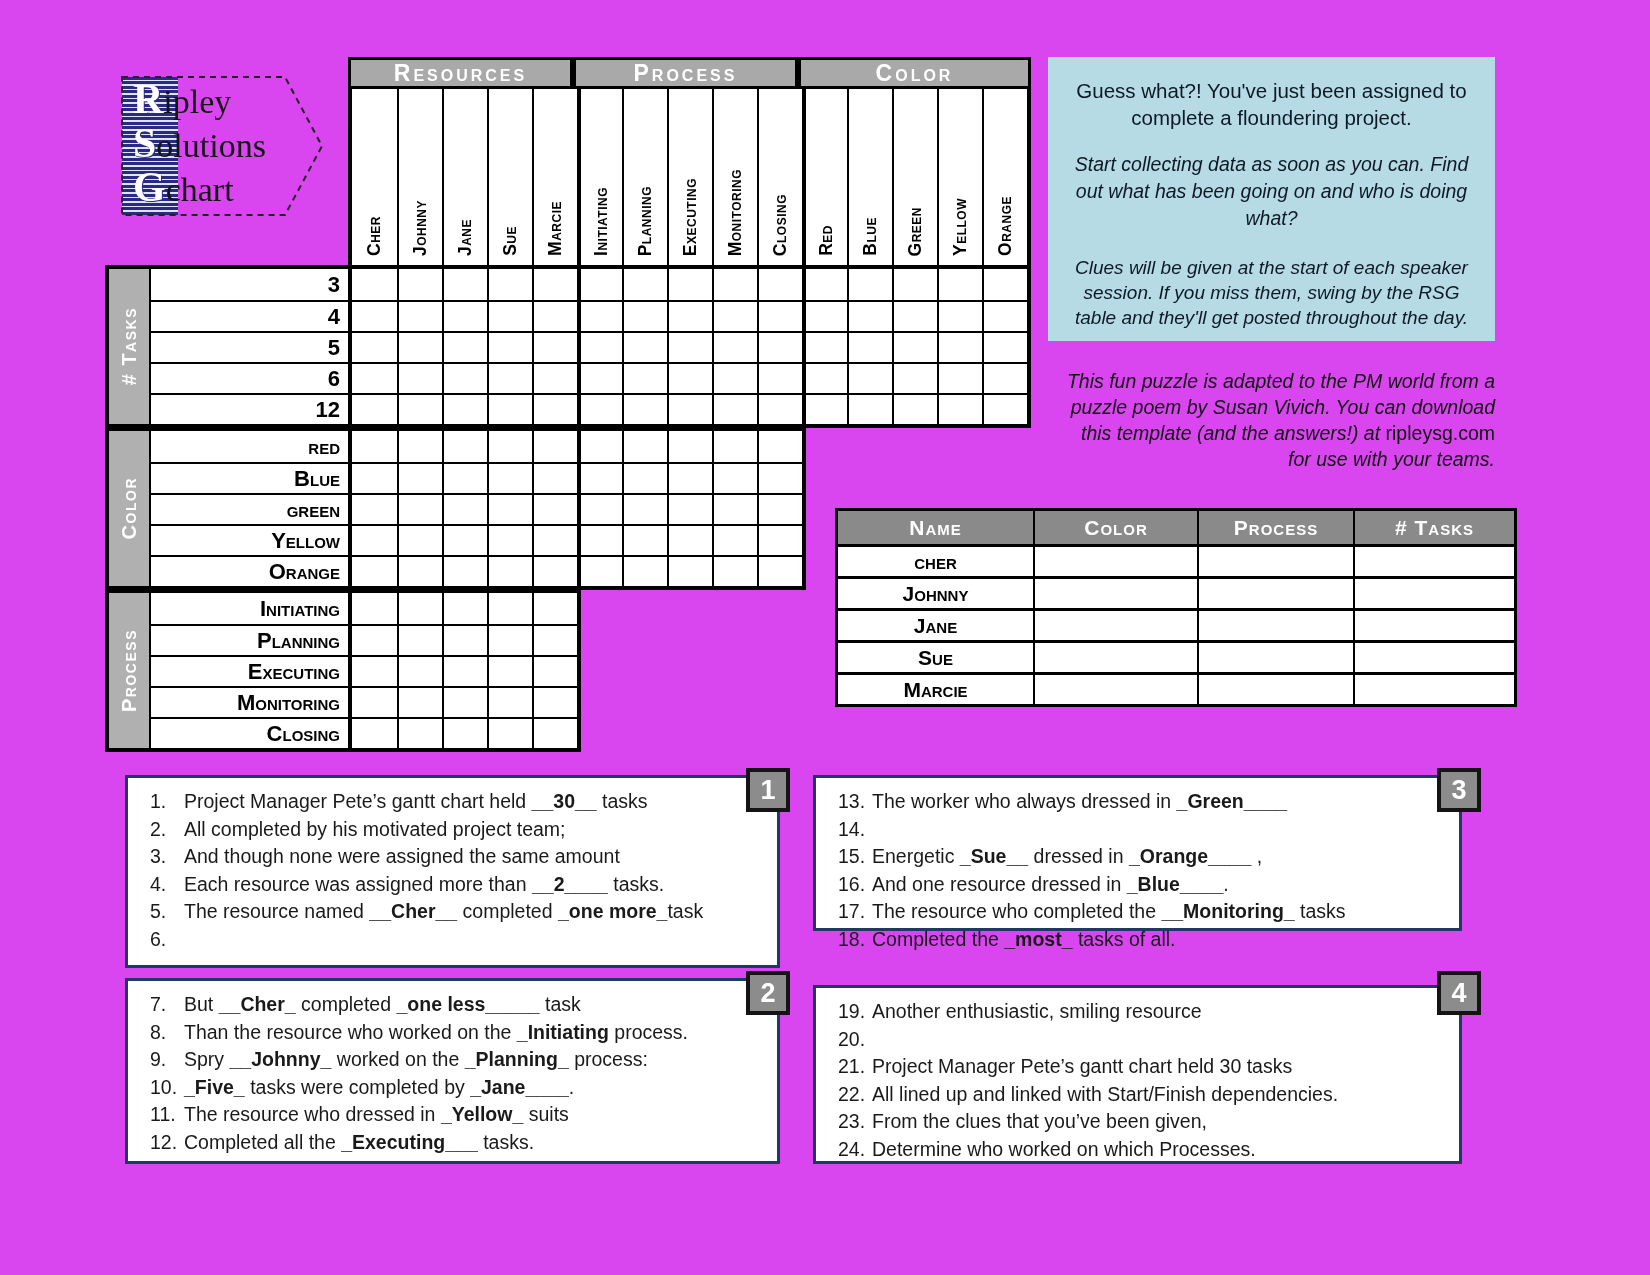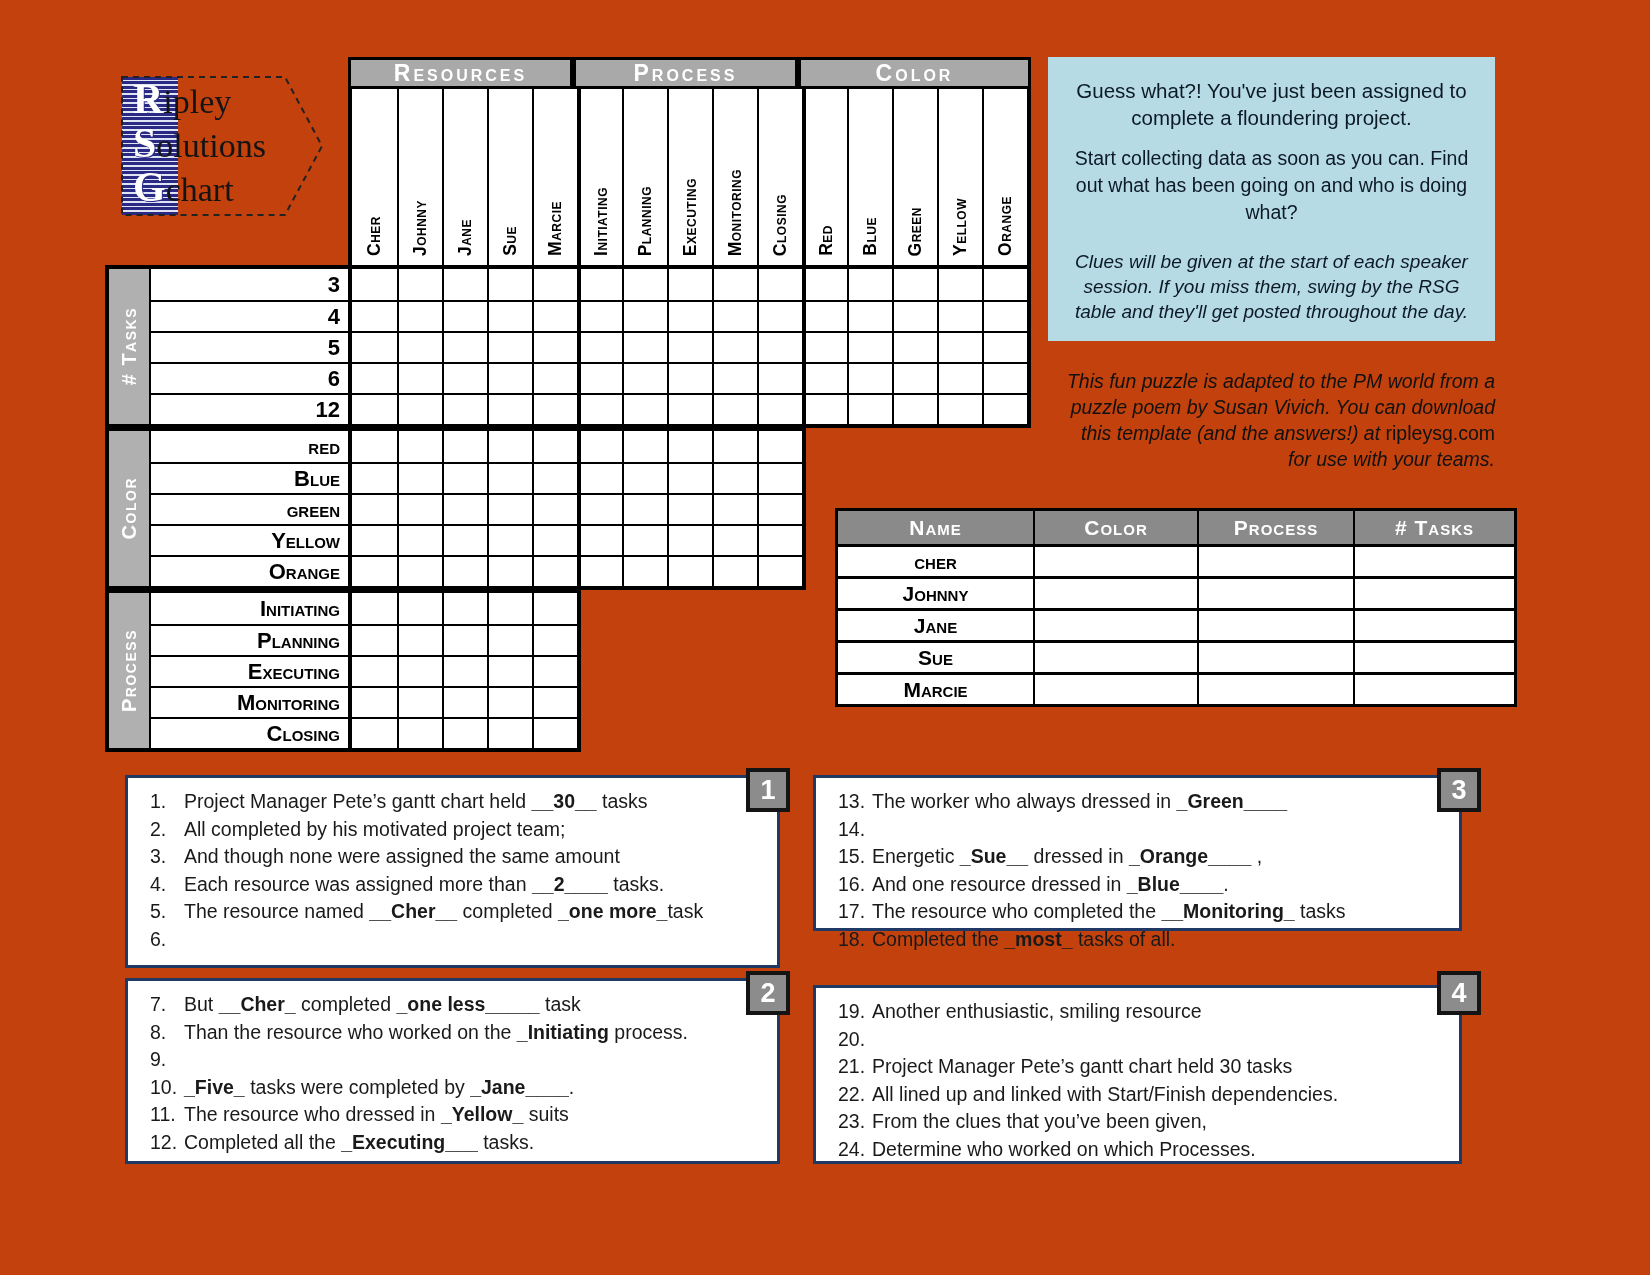--- a/index.html
+++ b/index.html
@@ -1,18 +1,18 @@
 <!DOCTYPE html>
 <html><head>
 <meta charset="utf-8">
 <style>
   * { box-sizing: border-box; margin: 0; padding: 0; }
   html,body { background:#888; }
   .page {
-    position: relative; width: 1650px; height: 1275px; background: #c2410c;
+    position: relative; width: 1650px; height: 1275px; background: #d946ef;
     font-family: "Liberation Sans", sans-serif; overflow: hidden; margin: 0 auto;
   }
   .vtext { writing-mode: vertical-rl; transform: rotate(180deg); }
 
   
   #logo { position:absolute; left:120px; top:75px; width:206px; height:142px; }
   #logo-stripes { position:absolute; left:2px; top:2px; width:56px; height:138px;
     background: repeating-linear-gradient(180deg,#2a2a85 0px,#2a2a85 3px,#dfe4f5 3px,#dfe4f5 4.5px); }
   .logo-line { position:absolute; left:13px; font-family:"Liberation Serif", serif; white-space:nowrap; line-height:44px; }
   .logo-line .init { color:#ffffff; font-size:42px; font-weight:700; text-shadow:1px 1px 0 #2a2a85; }
@@ -47,21 +47,21 @@
     font-weight:700; font-variant:small-caps; font-size:22px; color:#000; }
   .cell { border-left:2px solid #000; background:#fff; }
   .cell.c0 { border-left:0; }
   .cell.thick { border-left:4px solid #000; }
   .rt { border-top:2px solid #000; }
 
   
   #info-box { position:absolute; left:1048px; top:57px; width:447px; height:284px;
     background:#b7dbe4; padding:20px 26px; text-align:center; color:#0c1a26; }
   #info-heading { font-size:20.5px; font-weight:400; line-height:27px; }
-  #info-body { margin-top:14px; font-size:19.5px; line-height:27px; }
+  #info-body { margin-top:20px; font-size:19.5px; line-height:27px;font-style:italic; }
   #info-note { margin-top:23px; font-style:italic; font-size:19px; line-height:25px; }
 
   
   #credit-note { position:absolute; left:1020px; top:368px; width:475px; text-align:right;
     font-style:italic; font-size:19.5px; line-height:26px; color:#111; }
   #credit-note .upright { font-style:normal; }
 
   
   #answer-table { position:absolute; left:835px; top:508px; display:grid;
     grid-template-columns:195px 164px 156px 161px; grid-template-rows:33px repeat(5,32px);
@@ -407,20 +407,21 @@
       <div class="clue-row">
         <span class="clue-num">7.</span>
         <span class="clue-text">But <b>__Cher_</b> completed <b>_one less_____</b> task</span>
       </div>
       <div class="clue-row">
         <span class="clue-num">8.</span>
         <span class="clue-text">Than the resource who worked on the <b>_Initiating</b> process.</span>
       </div>
       <div class="clue-row">
         <span class="clue-num">9.</span>
+        <span class="clue-text">Spry  <b>__Johnny_</b> worked on the <b>_Planning_</b> process:</span>
       </div>
       <div class="clue-row">
         <span class="clue-num">10.</span>
         <span class="clue-text"><b>_Five_</b> tasks were completed by <b>_Jane____</b>.</span>
       </div>
       <div class="clue-row">
         <span class="clue-num">11.</span>
         <span class="clue-text">The resource who dressed in <b>_Yellow_</b> suits</span>
       </div>
       <div class="clue-row">

